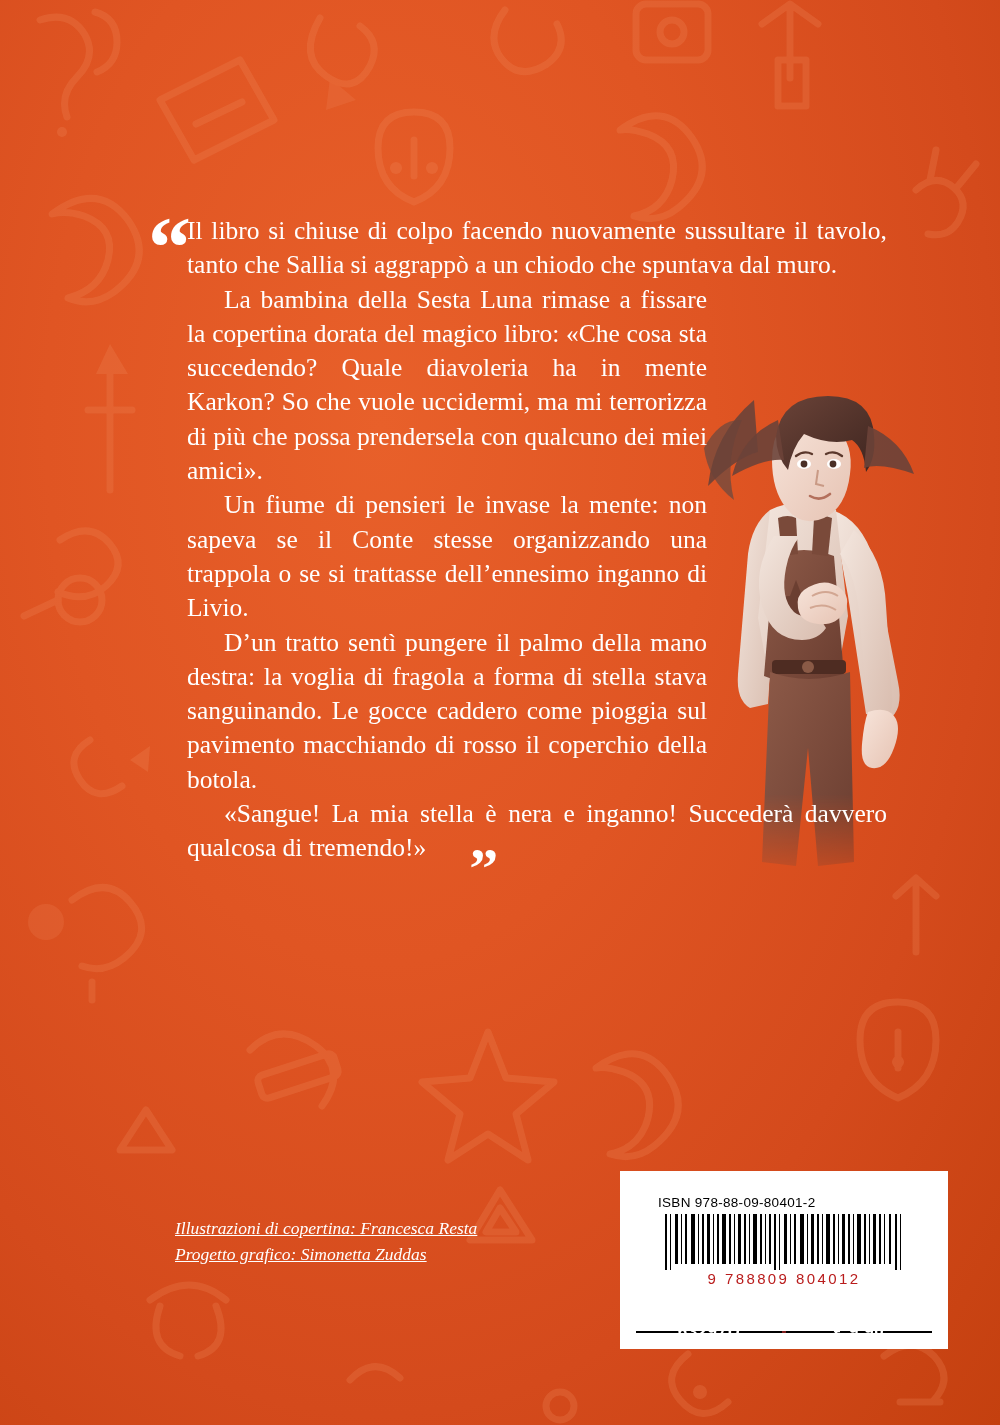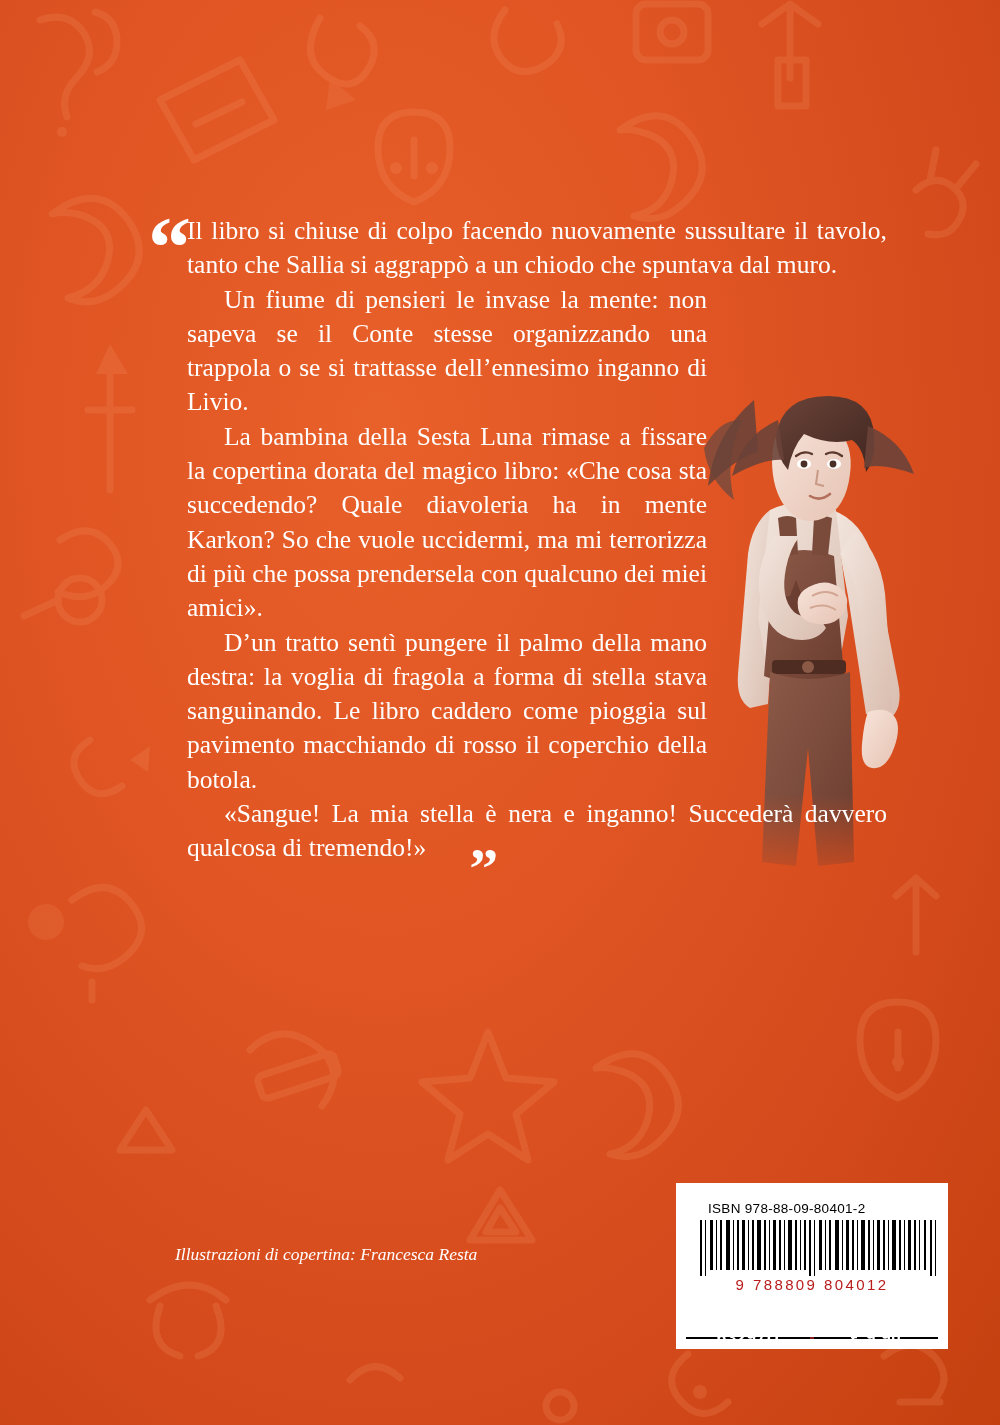--- a/index.html
+++ b/index.html
@@ -86,32 +86,33 @@
   
   .credits {
     position: absolute;
     left: 175px;
     bottom: 158px;
     color: #ffffff;
     font-family: "Liberation Serif", serif;
     font-style: italic;
     font-size: 17.5px;
     line-height: 1.45;
+    text-decoration: underline;
   }
   .credits div { white-space: nowrap; }
 
   
   .isbn-box {
     position: absolute;
     right: 52px;
     bottom: 76px;
-    width: 272px;
+    width: 328px;
     background: #ffffff;
     border: 1px solid #ffffff;
-    padding: 9px;
+    padding: 15px;
     box-sizing: border-box;
   }
   .isbn-inner {
     padding: 8px 10px 4px 10px;
     background: #fff;
   }
   .isbn-text {
     font-family: "Liberation Sans", sans-serif;
     font-size: 13.5px;
     color: #000;
@@ -290,29 +291,30 @@
         <path d="M136 110 l-2 14 l8 2" stroke="#c99a85" stroke-width="2" fill="none"></path>
         <path d="M128 136 q10 6 20 -2" stroke="#b3705c" stroke-width="2.6" fill="none" stroke-linecap="round"></path>
       </g>
     </svg>
   </div>
 
   <div class="quote-block">
     <span class="qmark qmark-open">“</span>
     <div class="quote-text">
       <p class="full">Il libro si chiuse di colpo facendo nuovamente sussultare il tavolo, tanto che Sallia si aggrappò a un chiodo che spuntava dal muro.</p>
+      <p class="narrow">La bambina della Sesta Luna rimase a fissare la copertina dorata del magico libro: «Che cosa sta succedendo? Quale diavoleria ha in mente Karkon? So che vuole uccidermi, ma mi terrorizza di più che possa prendersela con qualcuno dei miei amici».</p>
       <p class="narrow">Un fiume di pensieri le invase la mente: non sapeva se il Conte stesse organizzando una trappola o se si trattasse dell’ennesimo inganno di Livio.</p>
-      <p class="narrow">La bambina della Sesta Luna rimase a fissare la copertina dorata del magico libro: «Che cosa sta succedendo? Quale diavoleria ha in mente Karkon? So che vuole uccidermi, ma mi terrorizza di più che possa prendersela con qualcuno dei miei amici».</p>
-      <p class="narrow">D’un tratto sentì pungere il palmo della mano destra: la voglia di fragola a forma di stella stava sanguinando. Le libro caddero come pioggia sul pavimento macchiando di rosso il coperchio della botola.</p>
+      <p class="narrow">D’un tratto sentì pungere il palmo della mano destra: la voglia di fragola a forma di stella stava sanguinando. Le gocce caddero come pioggia sul pavimento macchiando di rosso il coperchio della botola.</p>
       <p class="full"><span>«Sangue! La mia stella è nera e inganno! Succederà davvero qualcosa di tremendo!»</span><span class="closing-q">”</span></p>
     </div>
   </div>
 
   <div class="credits">
     <div>Illustrazioni di copertina: Francesca Resta</div>
+    <div>Progetto grafico: Simonetta Zuddas</div>
   </div>
 
   <div class="isbn-box">
     <div class="isbn-inner">
       <div class="isbn-text">ISBN 978-88-09-80401-2</div>
       <svg class="barcode" viewBox="0 0 246 56" preserveAspectRatio="none">
         <rect x="0" y="0" width="246" height="56" fill="#fff"></rect>
         <g fill="#000">
           <rect x="4" y="0" width="2" height="56"></rect>
           <rect x="9" y="0" width="1" height="56"></rect>

